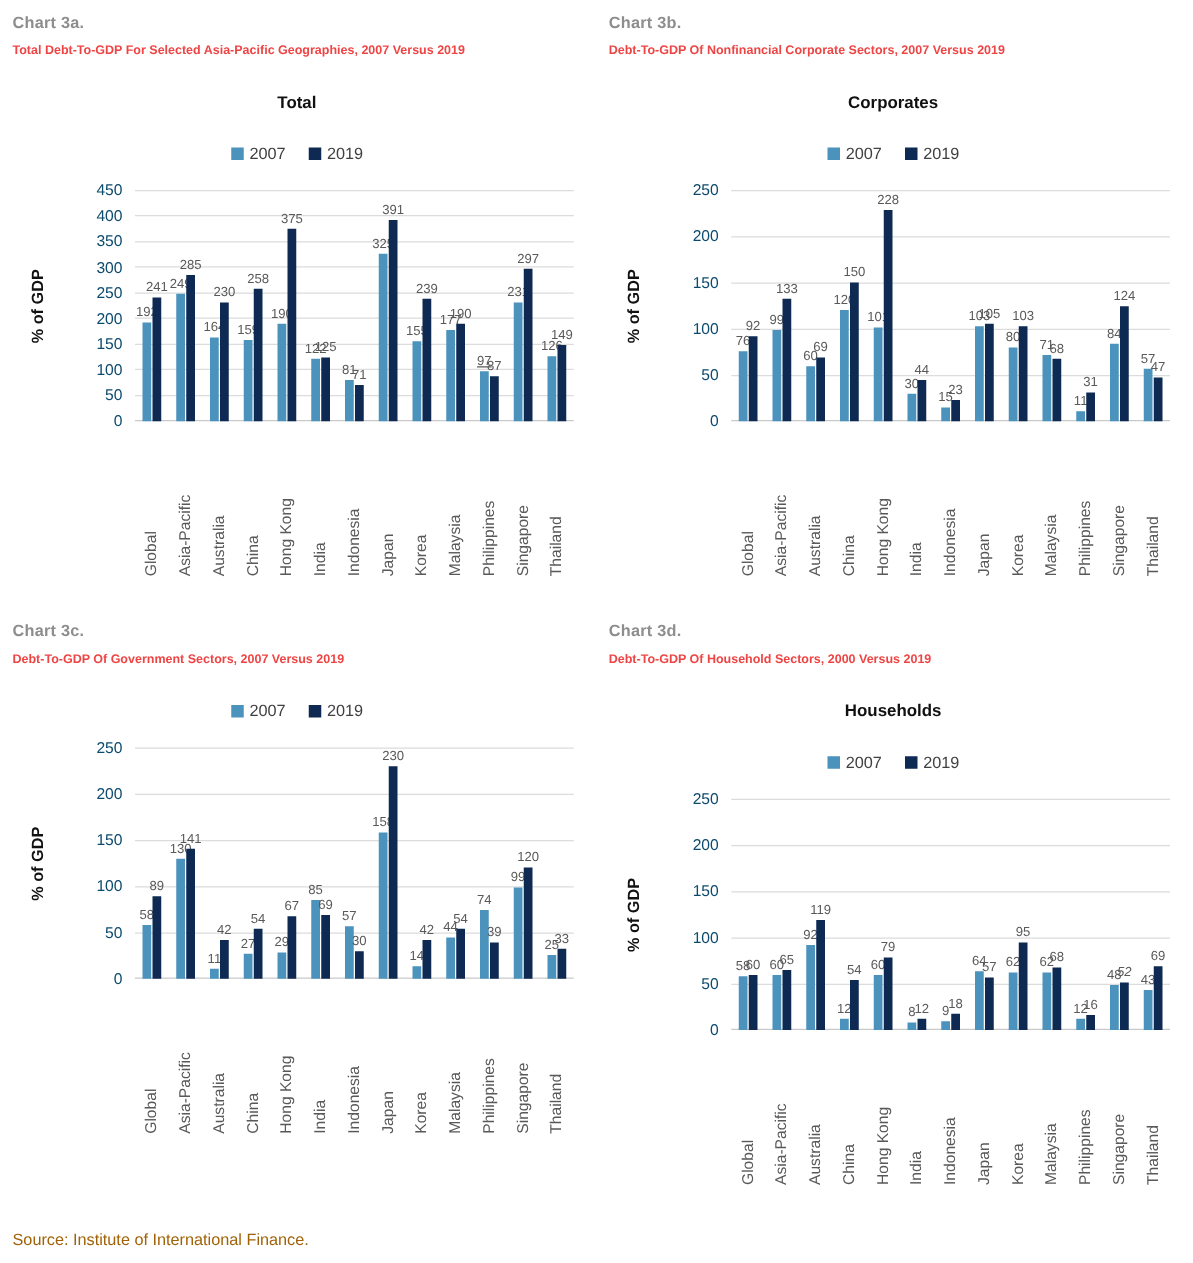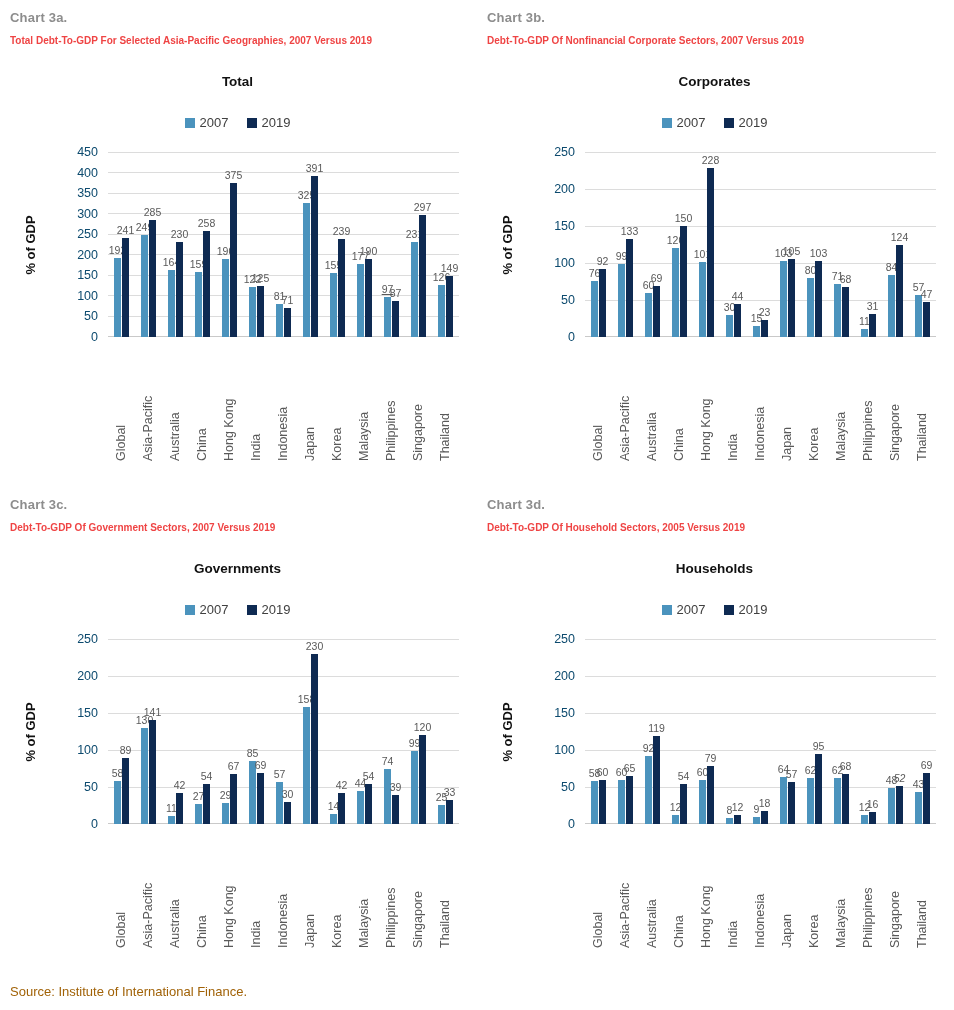--- a/index.html
+++ b/index.html
@@ -308,21 +308,20 @@
           <span>Singapore</span>
         </div>
         <div class="cat">
           <span>Thailand</span>
         </div>
       </div>
     </section>
   <section class="card">
       <div class="tag">Chart 3c.</div>
       <h2 class="title">Debt-To-GDP Of Government Sectors, 2007 Versus 2019</h2>
-      <div class="subtitle">Governments</div>
       <div class="legend">
         <div class="legend-item">
           <span class="swatch" style="background: rgb(75, 147, 189);"></span>
           <span class="legend-label">2007</span>
         </div>
         <div class="legend-item">
           <span class="swatch" style="background: rgb(14, 42, 82);"></span>
           <span class="legend-label">2019</span>
         </div>
       </div>
@@ -436,21 +435,21 @@
         <div class="cat">
           <span>Singapore</span>
         </div>
         <div class="cat">
           <span>Thailand</span>
         </div>
       </div>
     </section>
   <section class="card">
       <div class="tag">Chart 3d.</div>
-      <h2 class="title">Debt-To-GDP Of Household Sectors, 2005 Versus 2019</h2>
+      <h2 class="title">Debt-To-GDP Of Household Sectors, 2000 Versus 2019</h2>
       <div class="subtitle">Households</div>
       <div class="legend">
         <div class="legend-item">
           <span class="swatch" style="background: rgb(75, 147, 189);"></span>
           <span class="legend-label">2007</span>
         </div>
         <div class="legend-item">
           <span class="swatch" style="background: rgb(14, 42, 82);"></span>
           <span class="legend-label">2019</span>
         </div>

